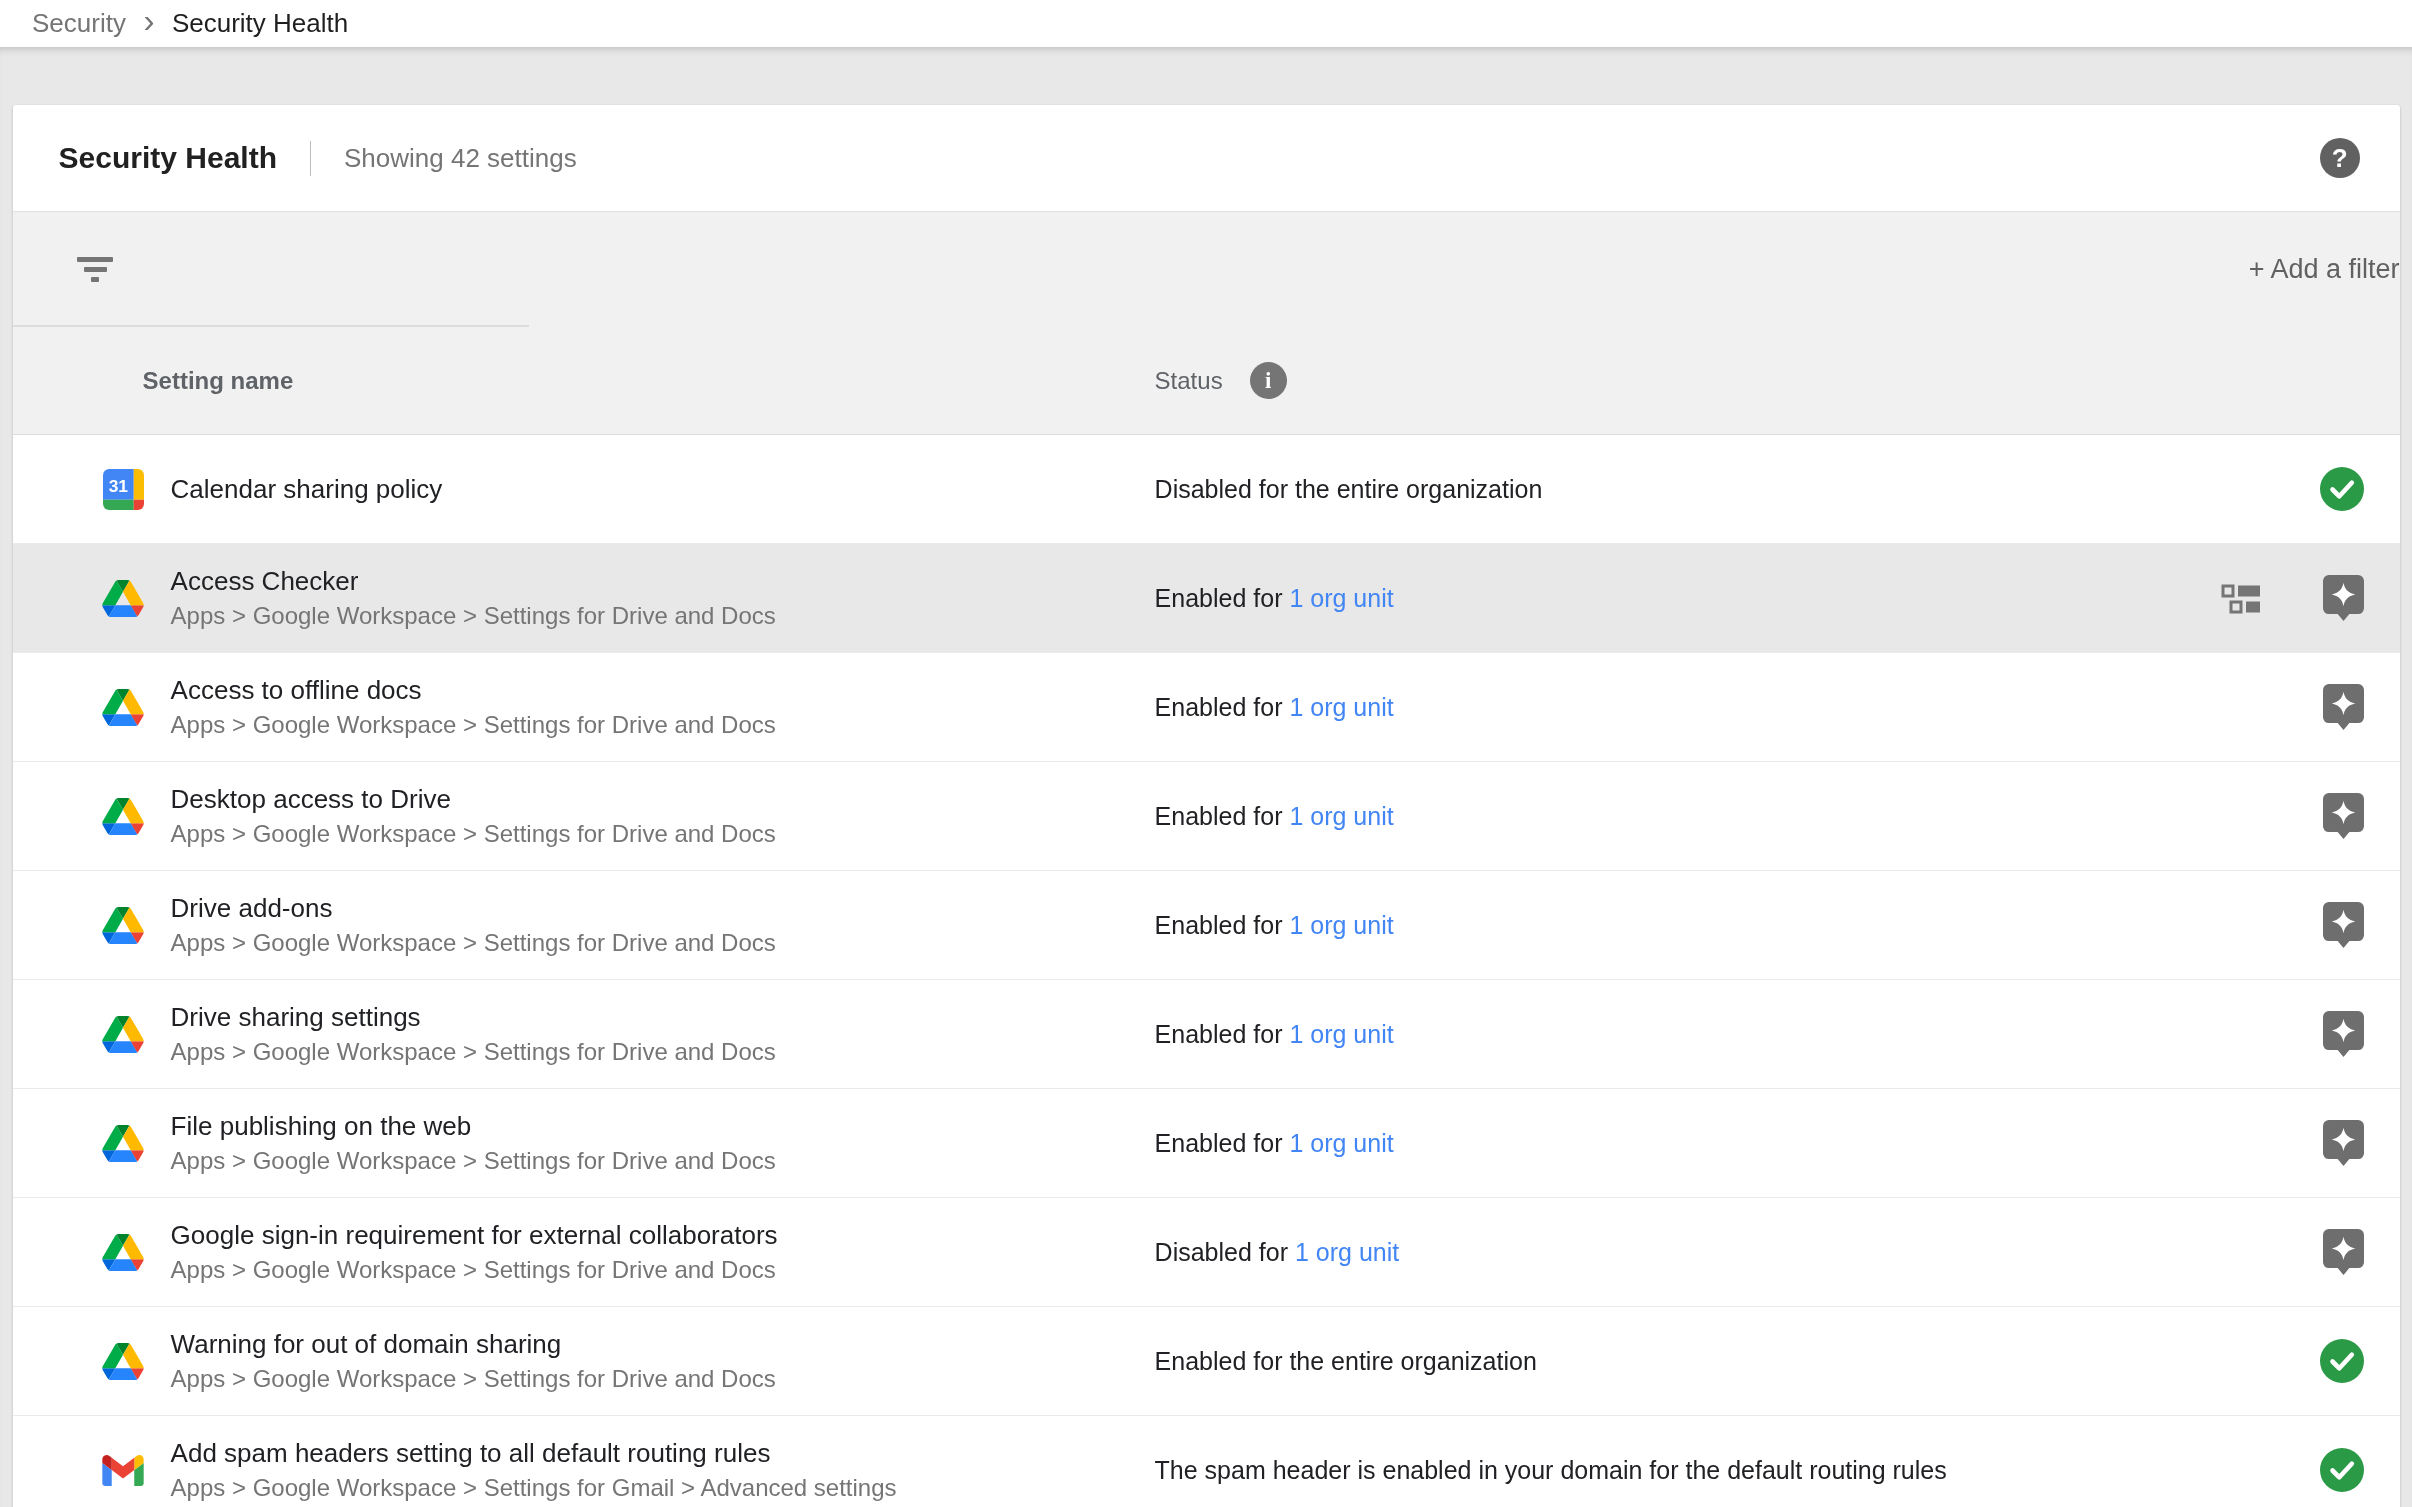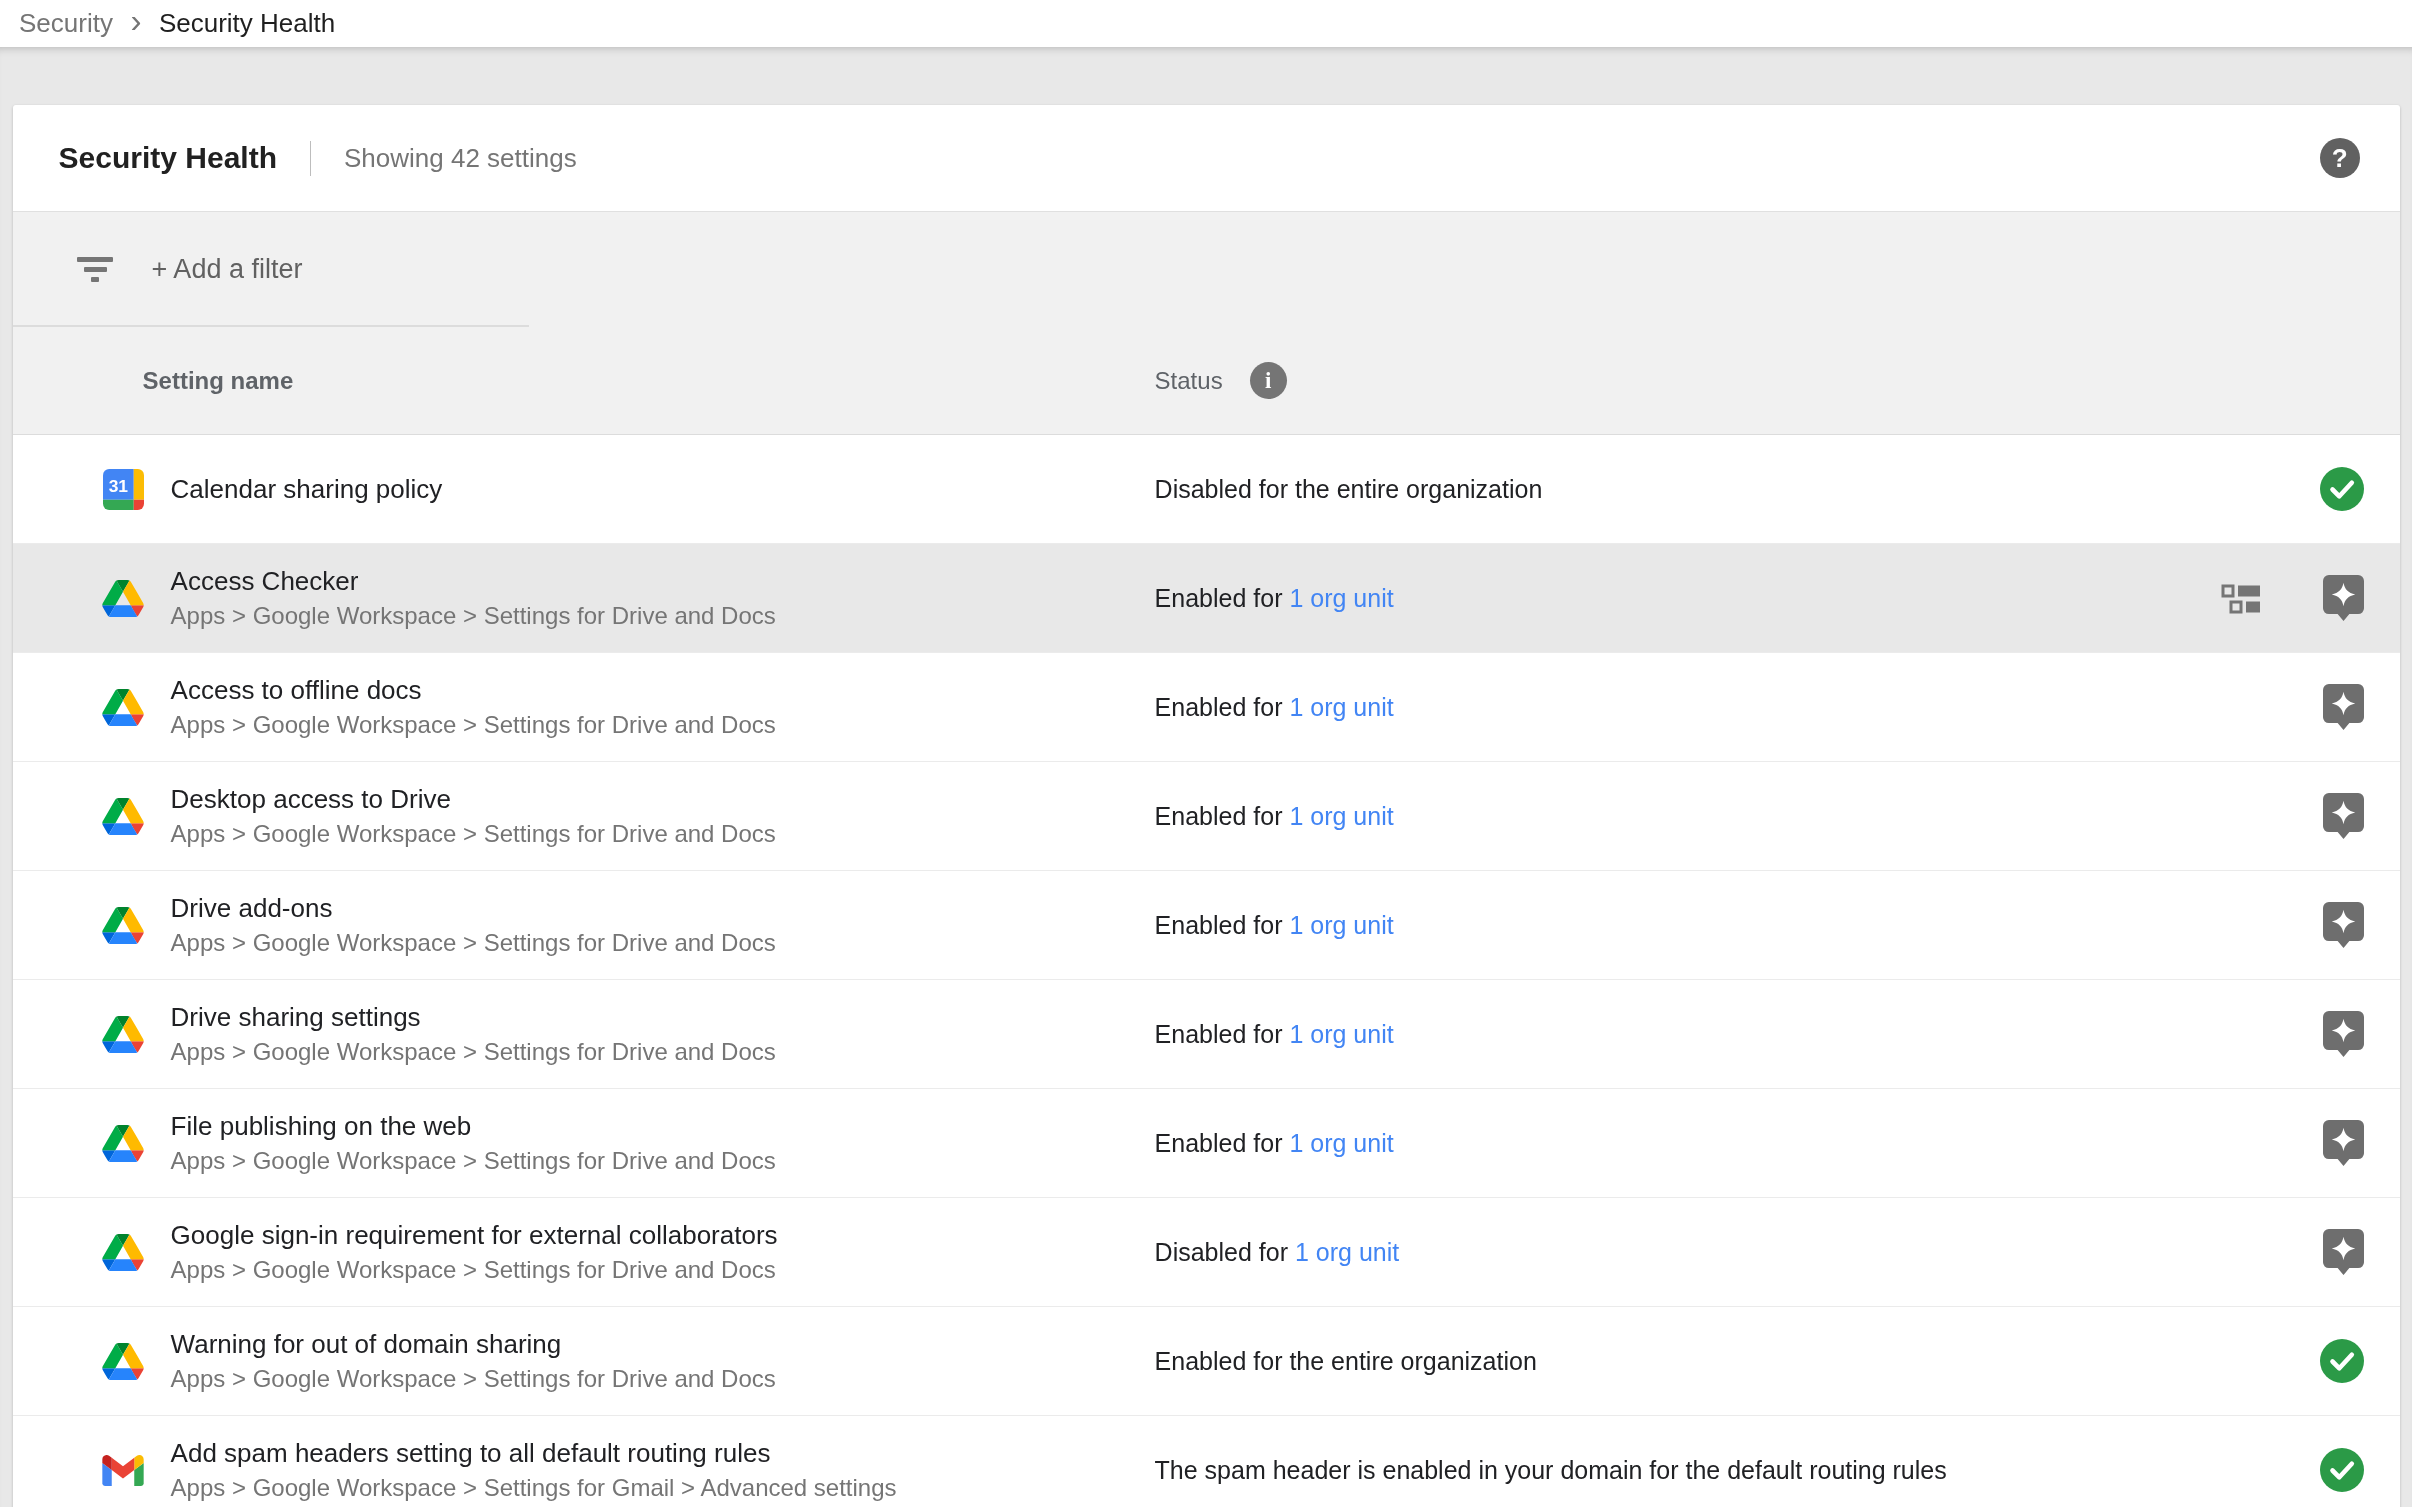--- a/index.html
+++ b/index.html
@@ -1,21 +1,21 @@
 <!DOCTYPE html>
 <html><head>
 <meta charset="utf-8">
 <style>
   * { margin:0; padding:0; box-sizing:border-box; }
   html,body { width:2412px; height:1508px; overflow:hidden;
     font-family:"Liberation Sans","DejaVu Sans",sans-serif; background:#e8e8e8; }
 
   
   .crumb-bar { height:47px; background:#fff; display:flex; align-items:center;
-    padding-left:19px; position:relative; z-index:3; }
+    padding-left:32px; position:relative; z-index:3; }
   .crumb-parent { font-size:26px; color:#757575; }
   .crumb-chev { font-size:33px; color:#757575; margin:0 17.5px 5.8px 17.5px; line-height:1; }
   .crumb-current { font-size:26px; color:#1f1f1f; font-weight:500; }
 
   
   .page { height:1461px; background:#e8e8e8; padding:58px 12.6px 0 12.6px;
     box-shadow:inset 0 7.8px 8.7px -6.8px rgba(0,0,0,.22); }
 
   
   .card { background:#fff; width:2387px; border-radius:2.9px 2.9px 0 0;
@@ -25,21 +25,21 @@
     border-bottom:1px solid #e0e0e0; }
   .card-title { font-size:30px; font-weight:700; color:#212121; }
   .title-sep { width:1px; height:35px; background:#bdbdbd; margin:0 33px; }
   .card-sub { font-size:26px; color:#757575; }
   .header-spacer { flex:1; }
   .help-btn { width:40px; height:40px; border-radius:50%; background:#616161; color:#fff;
     display:flex; align-items:center; justify-content:center; font-size:26px; font-weight:700; cursor:pointer; }
 
   
   .tools { background:#f1f1f1; }
-  .filter-row { height:115px; display:flex; align-items:center; padding-left:64px; position:relative; }
+  .filter-row { height:115px; display:flex; align-items:center; padding-left:64px; position:relative;justify-content:space-between; }
   .filter-icon { width:37px; display:flex; flex-direction:column; align-items:center; gap:4.9px; }
   .filter-icon i { display:block; height:4.9px; background:#757575; border-radius:1px; }
   .filter-icon i:nth-child(1){ width:36px; } .filter-icon i:nth-child(2){ width:23px; } .filter-icon i:nth-child(3){ width:8.7px; }
   .add-filter { font-size:27px; color:#616161; margin-left:38px; cursor:pointer; }
   .filter-divider { position:absolute; left:0; bottom:0; width:516px; height:1.9px; background:#dcdcdc; }
 
   .thead { height:108px; display:flex; align-items:center; border-bottom:1px solid #dcdcdc; }
   .th-setting { padding-left:130px; width:1142px; font-size:24px; font-weight:700; color:#5f6368; }
   .th-status { font-size:24px; font-weight:500; color:#5f6368; }
   .info-btn { width:37px; height:37px; border-radius:50%; background:#757575; color:#fff; margin-left:27px;

